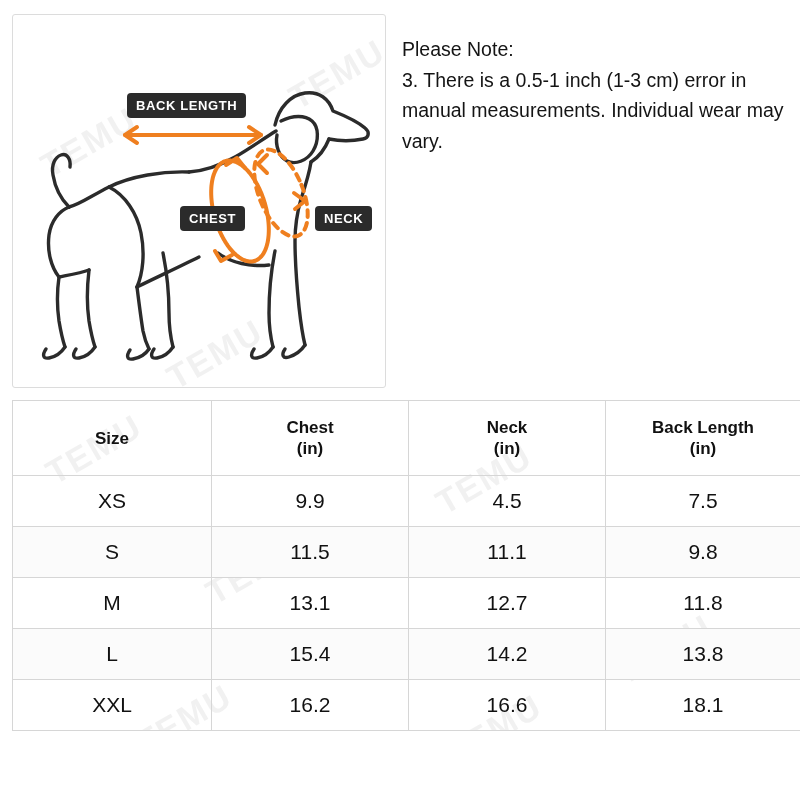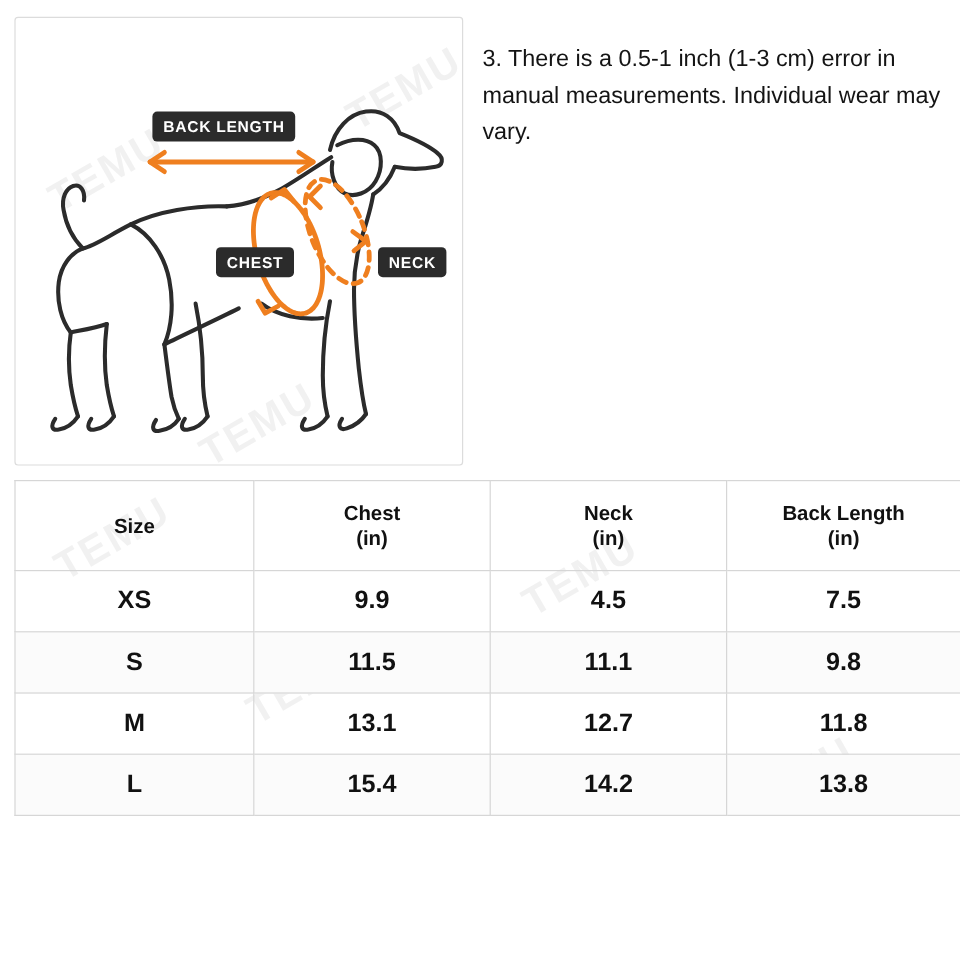--- a/index.html
+++ b/index.html
@@ -80,21 +80,21 @@
     color: #111111;
   }
   .size-table th {
     font-size: 17px;
     font-weight: 700;
     height: 72px;
     line-height: 21px;
   }
   .size-table td {
     font-size: 21px;
-    font-weight: 700;
+    font-weight: 400;
     height: 48px;
   }
   .size-table tbody tr:nth-child(even) {
     background: #fbfbfb;
   }
   .col-size { width: 196px; }
   .col-chest { width: 194px; }
   .col-neck { width: 194px; }
   .col-back { width: 192px; }
 
@@ -194,20 +194,21 @@
           <polyline points="254,140 245,149 254,158"></polyline>
         </g>
       </svg>
 
       <span class="pill" style="left:114px; top:78px;">BACK LENGTH</span>
       <span class="pill" style="left:167px; top:191px;">CHEST</span>
       <span class="pill" style="left:302px; top:191px;">NECK</span>
     </div>
 
     <div class="notes">
+      <p>Please Note:</p>
       <p>3. There is a 0.5-1 inch (1-3 cm) error in manual measurements. Individual wear may vary.</p>
     </div>
   </div>
 
   <div class="table-wrap">
     <div class="table-wm-layer">
       <span class="wm" style="left:30px; top:30px;">TEMU</span>
       <span class="wm" style="left:190px; top:150px;">TEMU</span>
       <span class="wm" style="left:420px; top:60px;">TEMU</span>
       <span class="wm" style="left:600px; top:230px;">TEMU</span>
@@ -253,17 +254,23 @@
           <td>13.1</td>
           <td>12.7</td>
           <td>11.8</td>
         </tr>
         <tr>
           <td>L</td>
           <td>15.4</td>
           <td>14.2</td>
           <td>13.8</td>
         </tr>
+        <tr>
+          <td>XXL</td>
+          <td>16.2</td>
+          <td>16.6</td>
+          <td>18.1</td>
+        </tr>
       </tbody>
     </table>
   </div>
 
 </div>
 
 </body></html>

